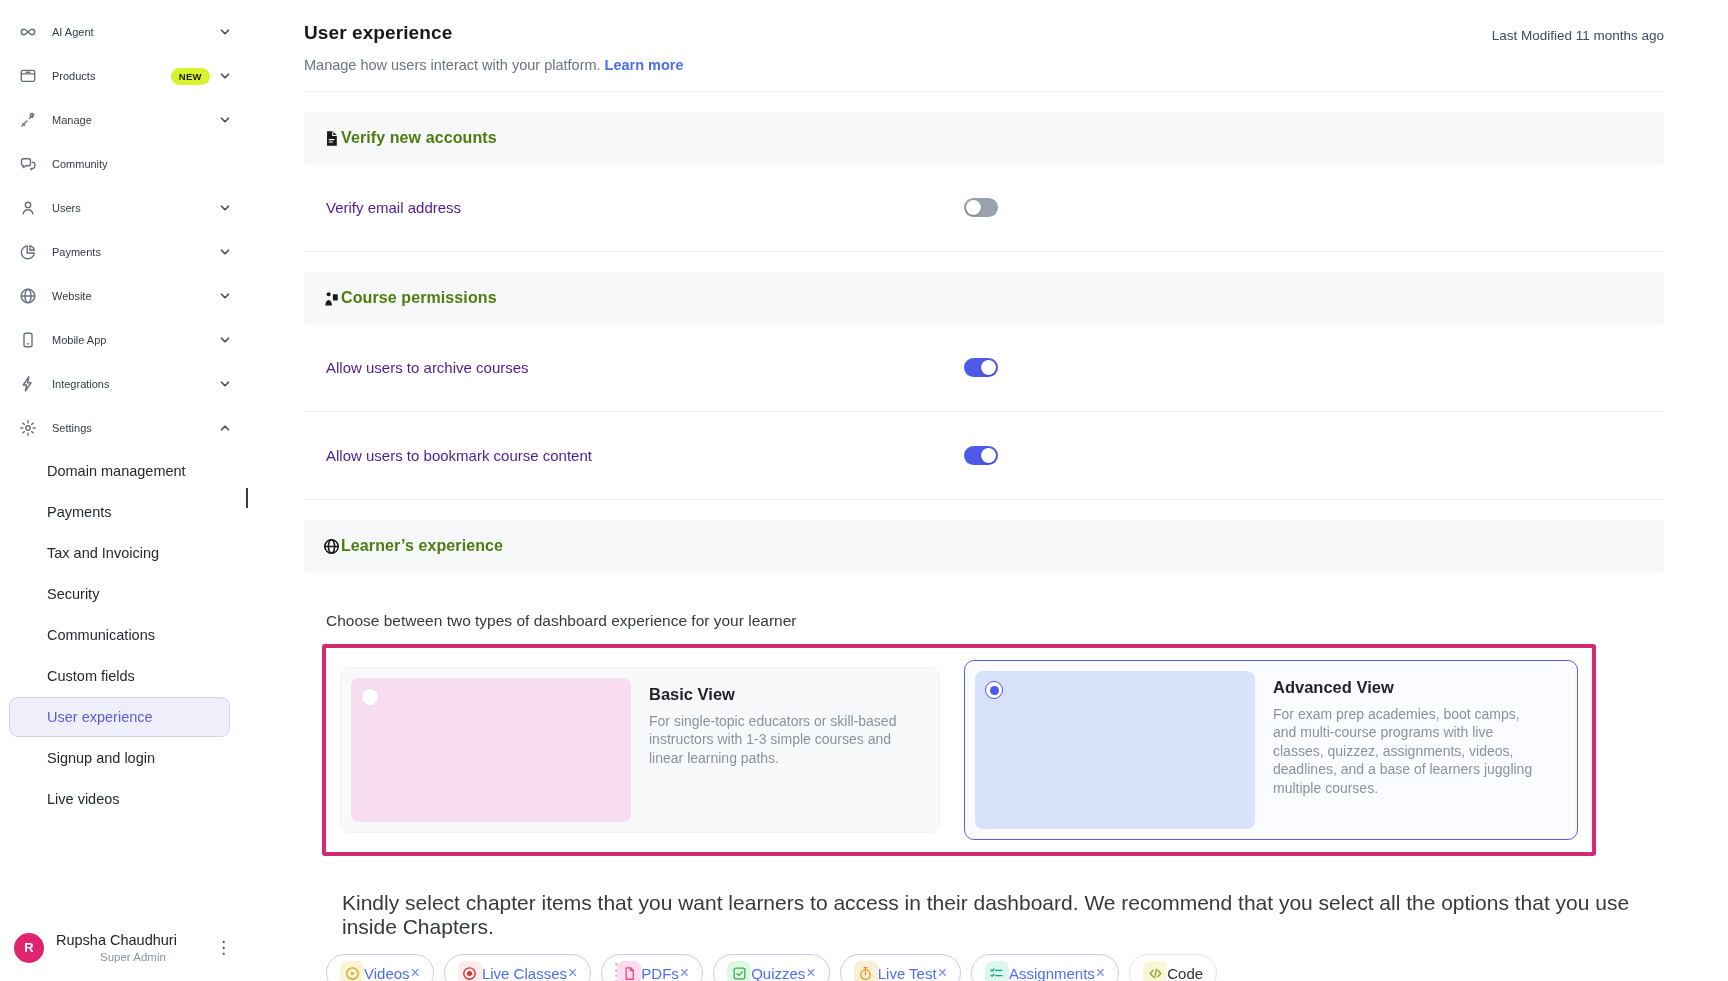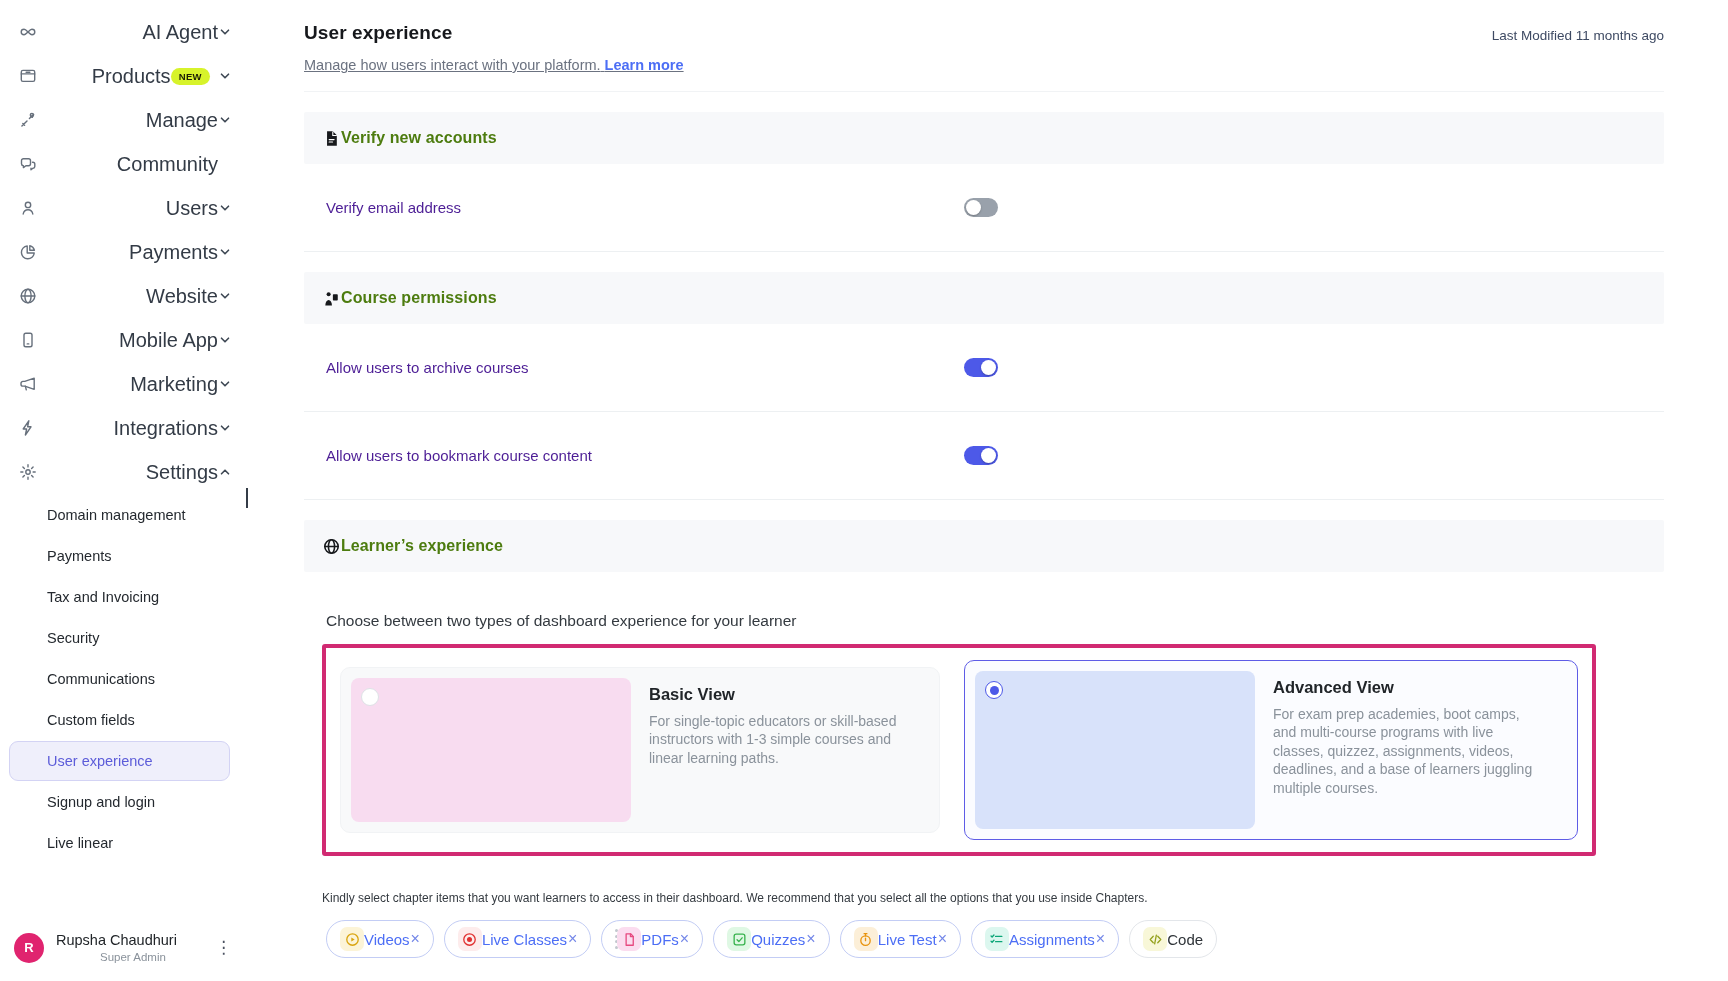--- a/index.html
+++ b/index.html
@@ -4,21 +4,21 @@
 <style>
   * { margin:0; padding:0; box-sizing:border-box; }
   html,body { width:1728px; height:981px; background:#fff; overflow:hidden;
     font-family:"Liberation Sans","DejaVu Sans",sans-serif; color:#212529; }
   .app { display:flex; width:100%; height:100%; position:relative; }
 
   
   .sidebar { width:252px; flex:0 0 252px; height:100%; position:relative; padding-top:10px; background:#fff; }
   .side-item { height:44px; display:flex; align-items:center; padding:0 20px 0 18px; cursor:pointer; }
   .side-item .s-icon { width:20px; height:20px; display:flex; align-items:center; justify-content:center; color:#67707C; }
-  .side-item .s-label { margin-left:14px; font-size:20px; font-weight:500; color:#333B46; flex:1;text-align:right; }
+  .side-item .s-label { margin-left:14px; font-size:11px; font-weight:500; color:#333B46; flex:1; }
   .badge { background:var(--badge-bg); color:#1A1C05; font-size:9.5px; font-weight:800; letter-spacing:.4px;
     padding:3px 8px; border-radius:10px; margin-right:8px; }
   .chev { width:14px; display:flex; justify-content:center; color:#3E4854; }
   .chev.up svg { transform:rotate(180deg); }
   .sub-item { height:40px; display:flex; align-items:center; margin:1px 22px 1px 9px; padding-left:37px;
     font-size:14.5px; color:#24292F; border-radius:9px; border:1px solid transparent; cursor:pointer;text-align:right; }
   .sub-item.active { background:#EFEFFB; border-color:#D3D3F4; color:var(--sidebar-active); font-weight:500; }
   .user { position:absolute; left:0; bottom:8px; width:100%; padding:10px 16px 10px 14px; display:flex; align-items:center; }
   .avatar { width:30px; height:30px; border-radius:50%; background:var(--avatar-bg); color:#fff;
     font-size:13px; font-weight:700; display:flex; align-items:center; justify-content:center; }
@@ -27,21 +27,21 @@
   .u-role { font-size:11.5px; color:#8A929B; margin-top:3px;margin-left:44px; }
   .kebab { color:#4A5160; font-size:17px; letter-spacing:0; cursor:pointer; line-height:1; padding:4px; }
 
   .caret { position:absolute; left:246px; top:488px; width:1.5px; height:20px; background:#343C47; }
 
   
   main { flex:1; padding:0 64px 0 52px; position:relative; }
   .page-head { display:flex; justify-content:space-between; align-items:flex-start; padding:22px 0 18px 0;
     border-bottom:1px solid #F1F3F5; }
   .page-head h1 { font-size:19px; font-weight:700; color:#16181C; letter-spacing:.1px; }
-  .page-sub { margin-top:13px; font-size:14.5px; color:#6B7280;text-decoration:underline; }
+  .page-sub { margin-top:13px; font-size:14.5px; color:#6B7280; }
   .page-sub a { color:var(--link); font-weight:600; text-decoration:none; cursor:pointer; }
   .lastmod { margin-top:6px; font-size:13.5px; color:#3E4A63; }
 
   .band { margin-top:20px; height:52px; background:#F7F8FA; display:flex; align-items:center; padding-left:18px; border-radius:2px; }
   .band .b-icon { width:19px; height:19px; color:#17191C; display:flex; align-items:center; justify-content:center; }
   .band h2 { font-size:16px; font-weight:700; color:#4d7c0f; letter-spacing:.1px; }
 
   .trow { height:88px; display:flex; align-items:center; padding-left:22px; border-bottom:1px solid #EDF0F2; }
   .trow .t-label { width:638px; font-size:15px; color:#4c1d95; }
   .toggle { width:34px; height:19px; border-radius:10px; background:#99A1AB; position:relative; cursor:pointer; flex:0 0 auto; }
@@ -58,21 +58,21 @@
   .card.advanced { width:614px; height:180px; background:#FBFCFF; border:1.5px solid #5E5CE6; }
   .thumb { width:280px; border-radius:8px; position:relative; flex:0 0 auto; height:100%; }
   .radio { position:absolute; top:10px; left:10px; width:18px; height:18px; border-radius:50%; background:#fff;
     border:1px solid #DEE2E6; cursor:pointer; }
   .radio.checked { border:1.5px solid var(--accent); display:flex; align-items:center; justify-content:center; }
   .radio.checked::after { content:""; width:9px; height:9px; border-radius:50%; background:var(--accent); }
   .card-text { margin-left:18px; padding:7px 6px 0 0; }
   .card-text h3 { font-size:16.5px; font-weight:600; color:#212529; }
   .card-text p { margin-top:8px; font-size:14px; line-height:1.32; color:#8A929B; width:268px; }
 
-  .hint { margin:35px 0 0 18px; font-size:12px; color:#343A40; }
+  .hint { margin:35px 0 0 38px; font-size:21px; color:#343A40; }
   .chips { margin:15px 0 0 22px; display:flex; gap:10px; align-items:center; }
   .chip { height:38px; border:1px solid var(--chip-border); border-radius:19px; background:#fff;
     display:flex; align-items:center; padding:0 13px; cursor:pointer; }
   .chip.unselected { border-color:#E3E6EA; }
   .chip .c-icon { width:24px; height:24px; border-radius:7px; display:flex; align-items:center; justify-content:center; }
   .chip .c-label { font-size:15px; color:var(--chip-text); }
   .chip.unselected .c-label { color:#2E3338; }
   .chip .c-close { color:#7487E8; font-size:16px; line-height:1; margin-left:1px; cursor:pointer; }
   .drag-dots { display:flex; flex-direction:column; gap:2.5px; margin-right:-1px; }
   .drag-dots i { width:3px; height:3px; border-radius:50%; background:#C2C7CE; }
@@ -190,34 +190,20 @@
           <span class="s-label">Mobile App</span>
           <span class="chev">
             <svg width="12" height="12" viewBox="0 0 12 12" fill="none" stroke="currentColor" stroke-width="1.6" stroke-linecap="round" stroke-linejoin="round">
               <path d="M2.5 4.2L6 7.8l3.5-3.6"></path>
             </svg>
           </span>
         </div>
         <div class="side-item">
           <span class="s-icon">
             <svg width="18" height="18" viewBox="0 0 18 18" fill="none" stroke="currentColor" stroke-width="1.4" stroke-linecap="round" stroke-linejoin="round">
-              <path d="M15.2 3.2L5.8 6.4H3.9A1.9 1.9 0 002 8.3v.9a1.9 1.9 0 001.9 1.9h1.9l9.4 3.2z"></path>
-              <path d="M6.4 11.3l.9 3.6"></path>
-            </svg>
-          </span>
-          <span class="s-label">Marketing</span>
-          <span class="chev">
-            <svg width="12" height="12" viewBox="0 0 12 12" fill="none" stroke="currentColor" stroke-width="1.6" stroke-linecap="round" stroke-linejoin="round">
-              <path d="M2.5 4.2L6 7.8l3.5-3.6"></path>
-            </svg>
-          </span>
-        </div>
-        <div class="side-item">
-          <span class="s-icon">
-            <svg width="18" height="18" viewBox="0 0 18 18" fill="none" stroke="currentColor" stroke-width="1.4" stroke-linecap="round" stroke-linejoin="round">
               <path d="M9.8 1.8L4.2 10h3.4l-1.2 6 5.6-8.2H8.6z"></path>
             </svg>
           </span>
           <span class="s-label">Integrations</span>
           <span class="chev">
             <svg width="12" height="12" viewBox="0 0 12 12" fill="none" stroke="currentColor" stroke-width="1.6" stroke-linecap="round" stroke-linejoin="round">
               <path d="M2.5 4.2L6 7.8l3.5-3.6"></path>
             </svg>
           </span>
         </div>
@@ -238,21 +224,21 @@
       </nav>
     <div id="sub-items">
         <div class="sub-item">Domain management</div>
         <div class="sub-item">Payments</div>
         <div class="sub-item">Tax and Invoicing</div>
         <div class="sub-item">Security</div>
         <div class="sub-item">Communications</div>
         <div class="sub-item">Custom fields</div>
         <div class="sub-item active">User experience</div>
         <div class="sub-item">Signup and login</div>
-        <div class="sub-item">Live linear</div>
+        <div class="sub-item">Live videos</div>
       </div>
     <div class="user">
       <div class="avatar">R</div>
       <div class="u-meta">
         <div class="u-name">Rupsha Chaudhuri</div>
         <div class="u-role">Super Admin</div>
       </div>
       <div class="kebab">⋮</div>
     </div>
   </aside>

